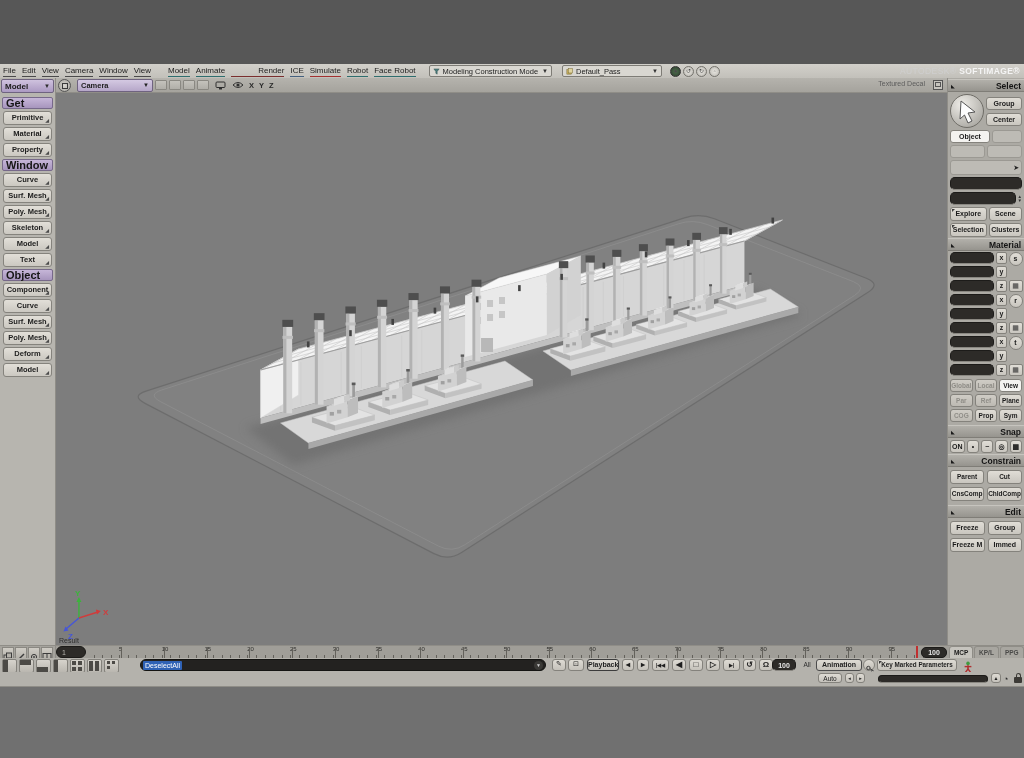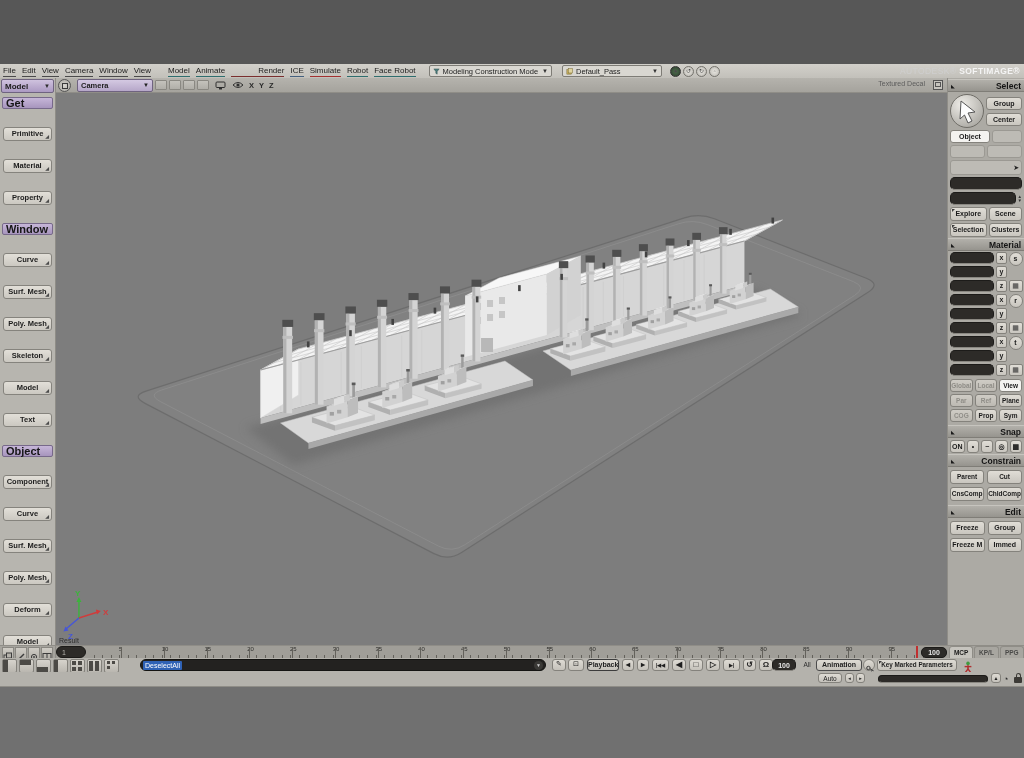--- a/index.html
+++ b/index.html
@@ -21,21 +21,21 @@
   #brand .b1{color:#cfcfcf;font-weight:normal;}
   #brand .b2{color:#f4f4f4;font-weight:bold;}
 
   
   #main{position:absolute;left:0;top:14px;width:1024px;height:567px;display:flex;}
   
   #left-toolbar{width:55px;background:#b7b5af;border-right:1px solid #8f8d87;position:relative;}
   #model-dd{margin:1px 1px 4px 1px;height:12px;background:linear-gradient(#cfc2de,#ab99c2);border:1px solid #6f6380;border-radius:2px;font-size:8px;font-weight:bold;color:#1c1c1c;display:flex;align-items:center;padding:0 3px;}
   #model-dd .arrow{margin-left:auto;font-size:6px;color:#2c2c2c;}
   .lt-header{margin:2px 2px 1px 2px;height:10px;background:linear-gradient(#c6b6d8,#a795bd);border:1px solid #77698a;border-radius:2px;font-size:11px;font-weight:bold;color:#161616;padding:0 3px;line-height:10px;}
-  .lt-btn{position:relative;margin:18px 3px;height:12px;background:linear-gradient(#e2dfd8,#cbc8c1);border:1px solid #85837d;border-radius:3px;font-size:7.5px;font-weight:bold;color:#1c1c1c;text-align:center;line-height:12px;cursor:default;}
+  .lt-btn{position:relative;margin:2px 3px;height:12px;background:linear-gradient(#e2dfd8,#cbc8c1);border:1px solid #85837d;border-radius:3px;font-size:7.5px;font-weight:bold;color:#1c1c1c;text-align:center;line-height:12px;cursor:default;}
   .lt-btn .sub{position:absolute;right:2px;bottom:1px;font-size:4.5px;color:#4c4c4c;line-height:4px;}
 
   
   #viewport{flex:1;display:flex;flex-direction:column;position:relative;border-right:1px solid #8f8d87;}
   #vp-header{height:14px;background:linear-gradient(#b5b3ad,#a5a39d);border-bottom:1px solid #8f8d87;display:flex;align-items:center;position:relative;font-size:8px;}
   #vp-letter{width:11px;height:11px;border-radius:50%;border:1px solid #555;background:radial-gradient(#d8d6d0,#a8a6a0);margin-left:2px;position:relative;}
   #vp-letter:after{content:"";position:absolute;left:3px;top:3px;width:4px;height:4px;border:1px solid #3a3a3a;}
   #camera-dd{width:68px;height:11px;margin-left:6px;background:linear-gradient(#d4c9e2,#b6a7c9);border:1px solid #6f6380;border-radius:2px;display:flex;align-items:center;font-size:7.5px;font-weight:bold;color:#222;padding:0 3px;}
   #camera-dd .arrow{margin-left:auto;font-size:6px;}
   .memo-tab{width:10px;height:8px;border:1px solid #8a8882;background:linear-gradient(#c4c2bc,#b0aea8);border-radius:1px;margin-left:2px;}

